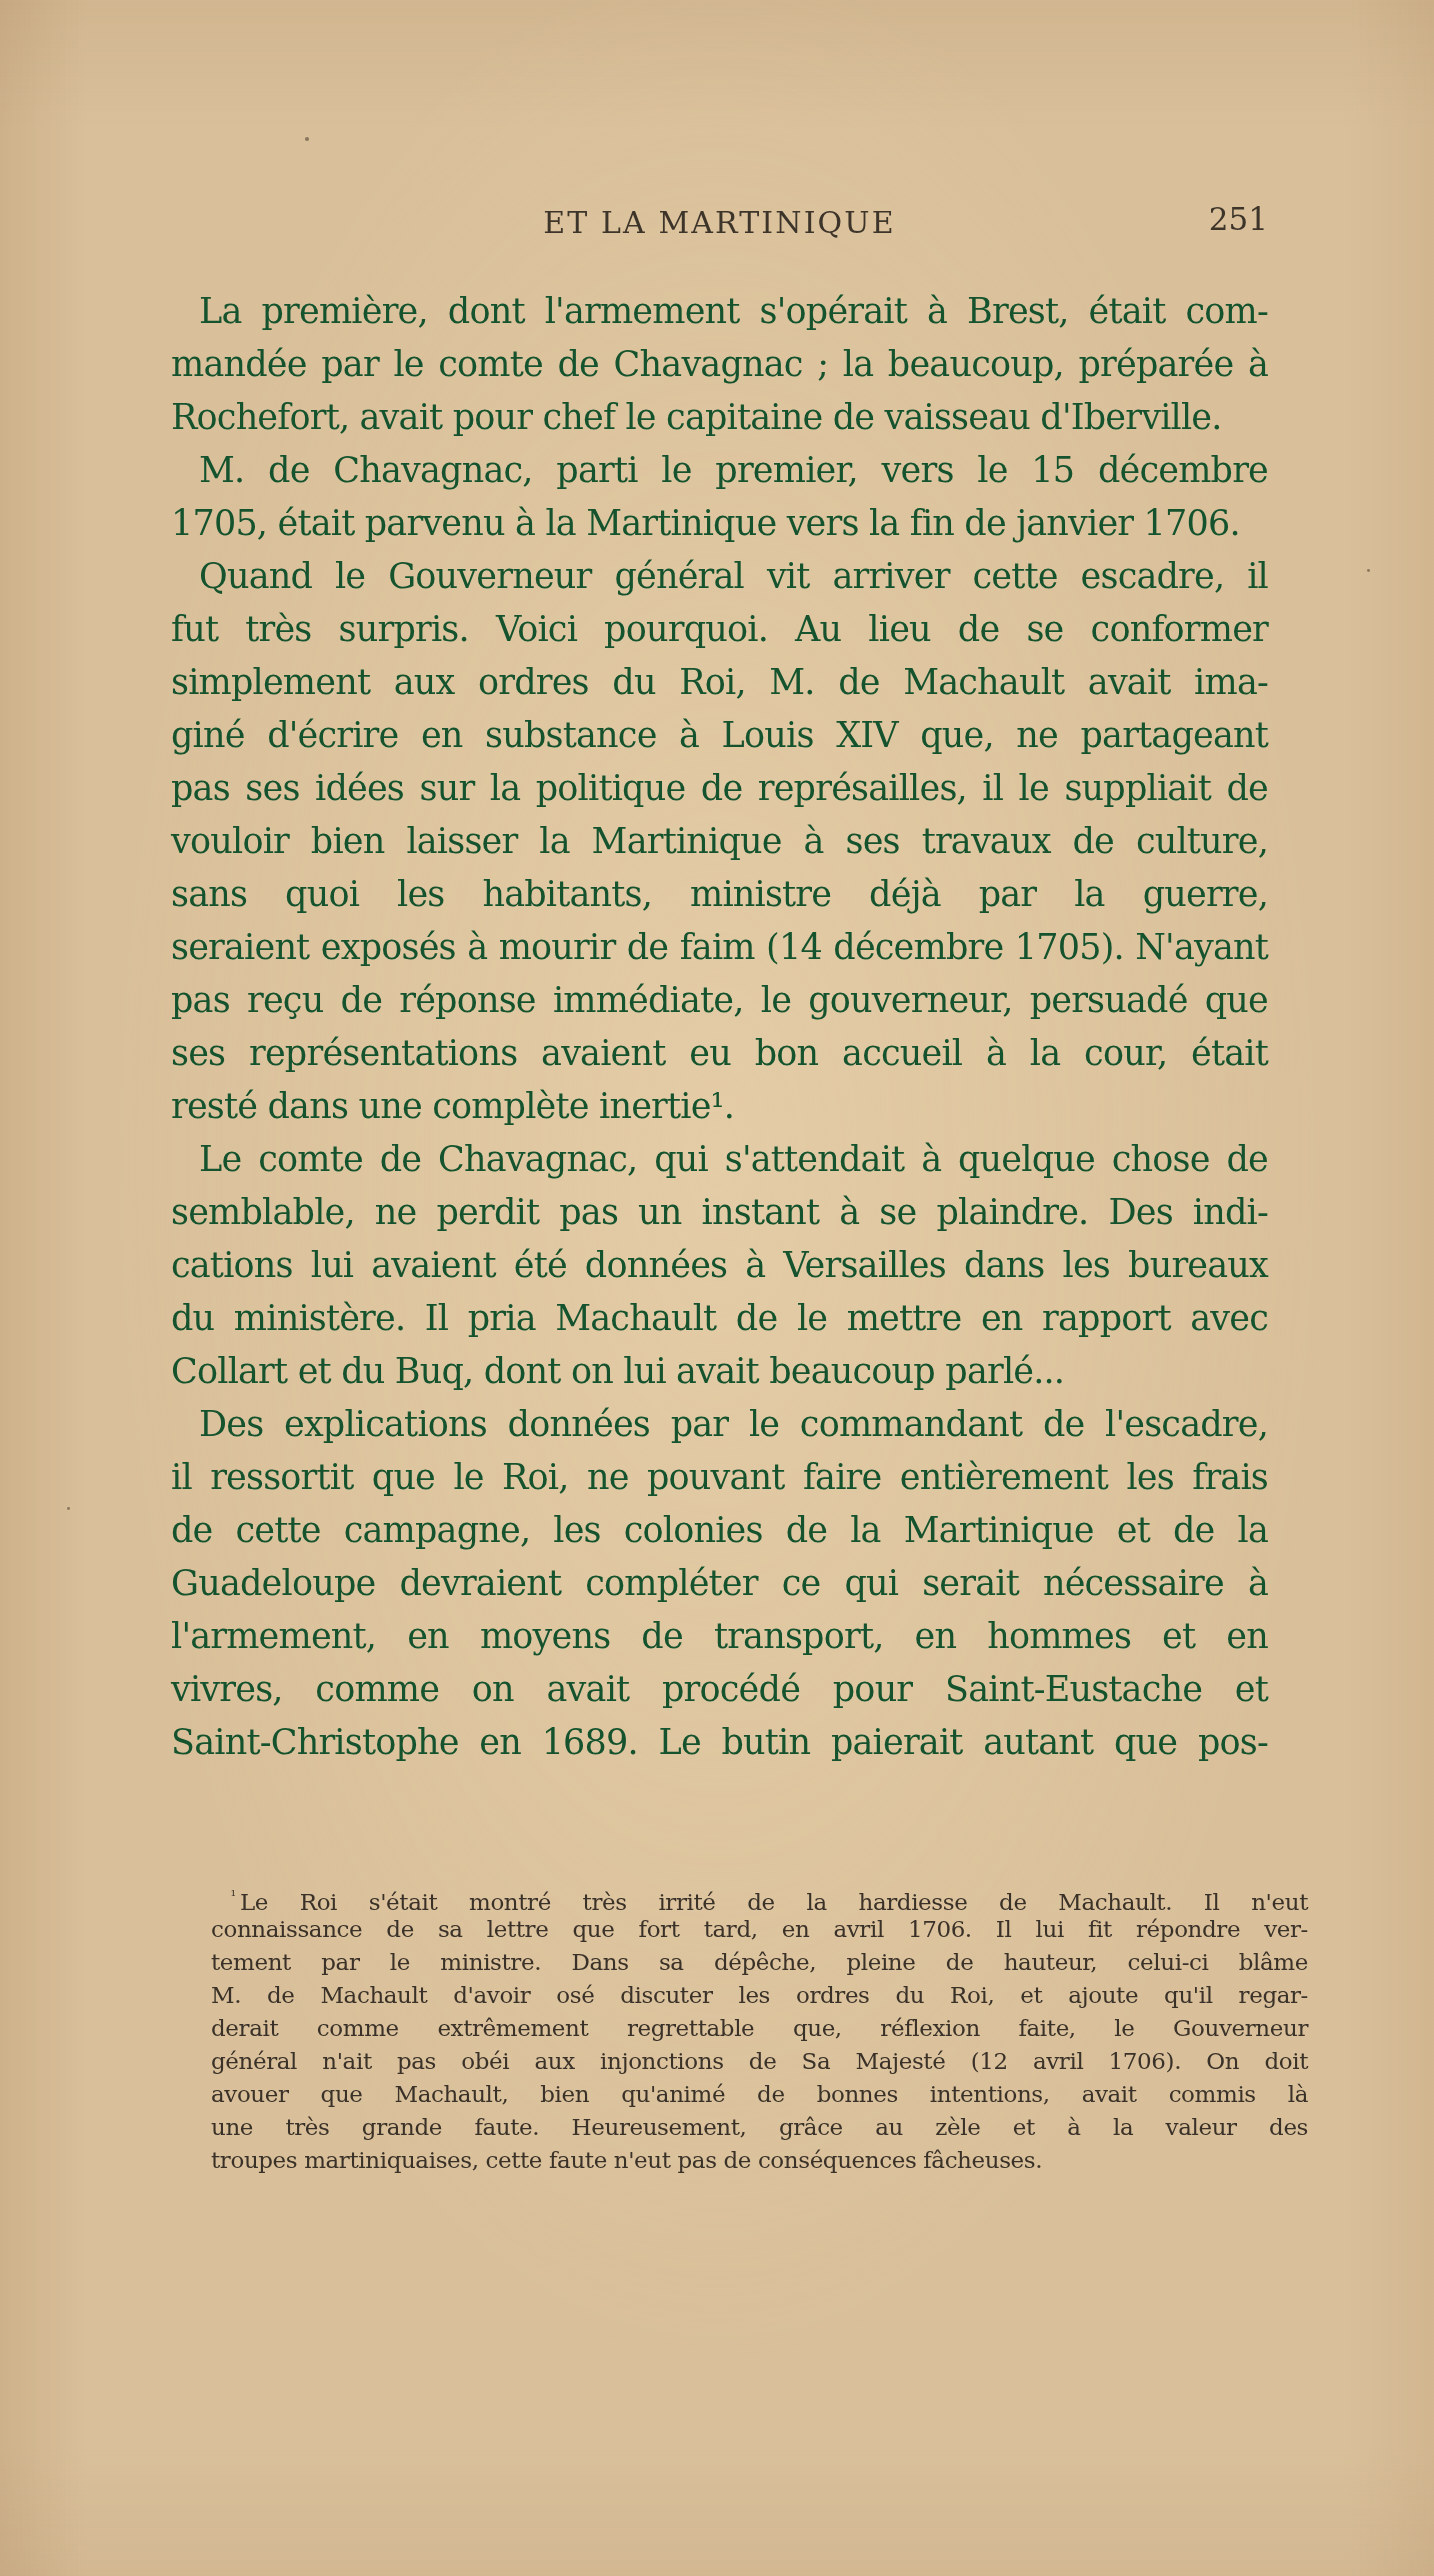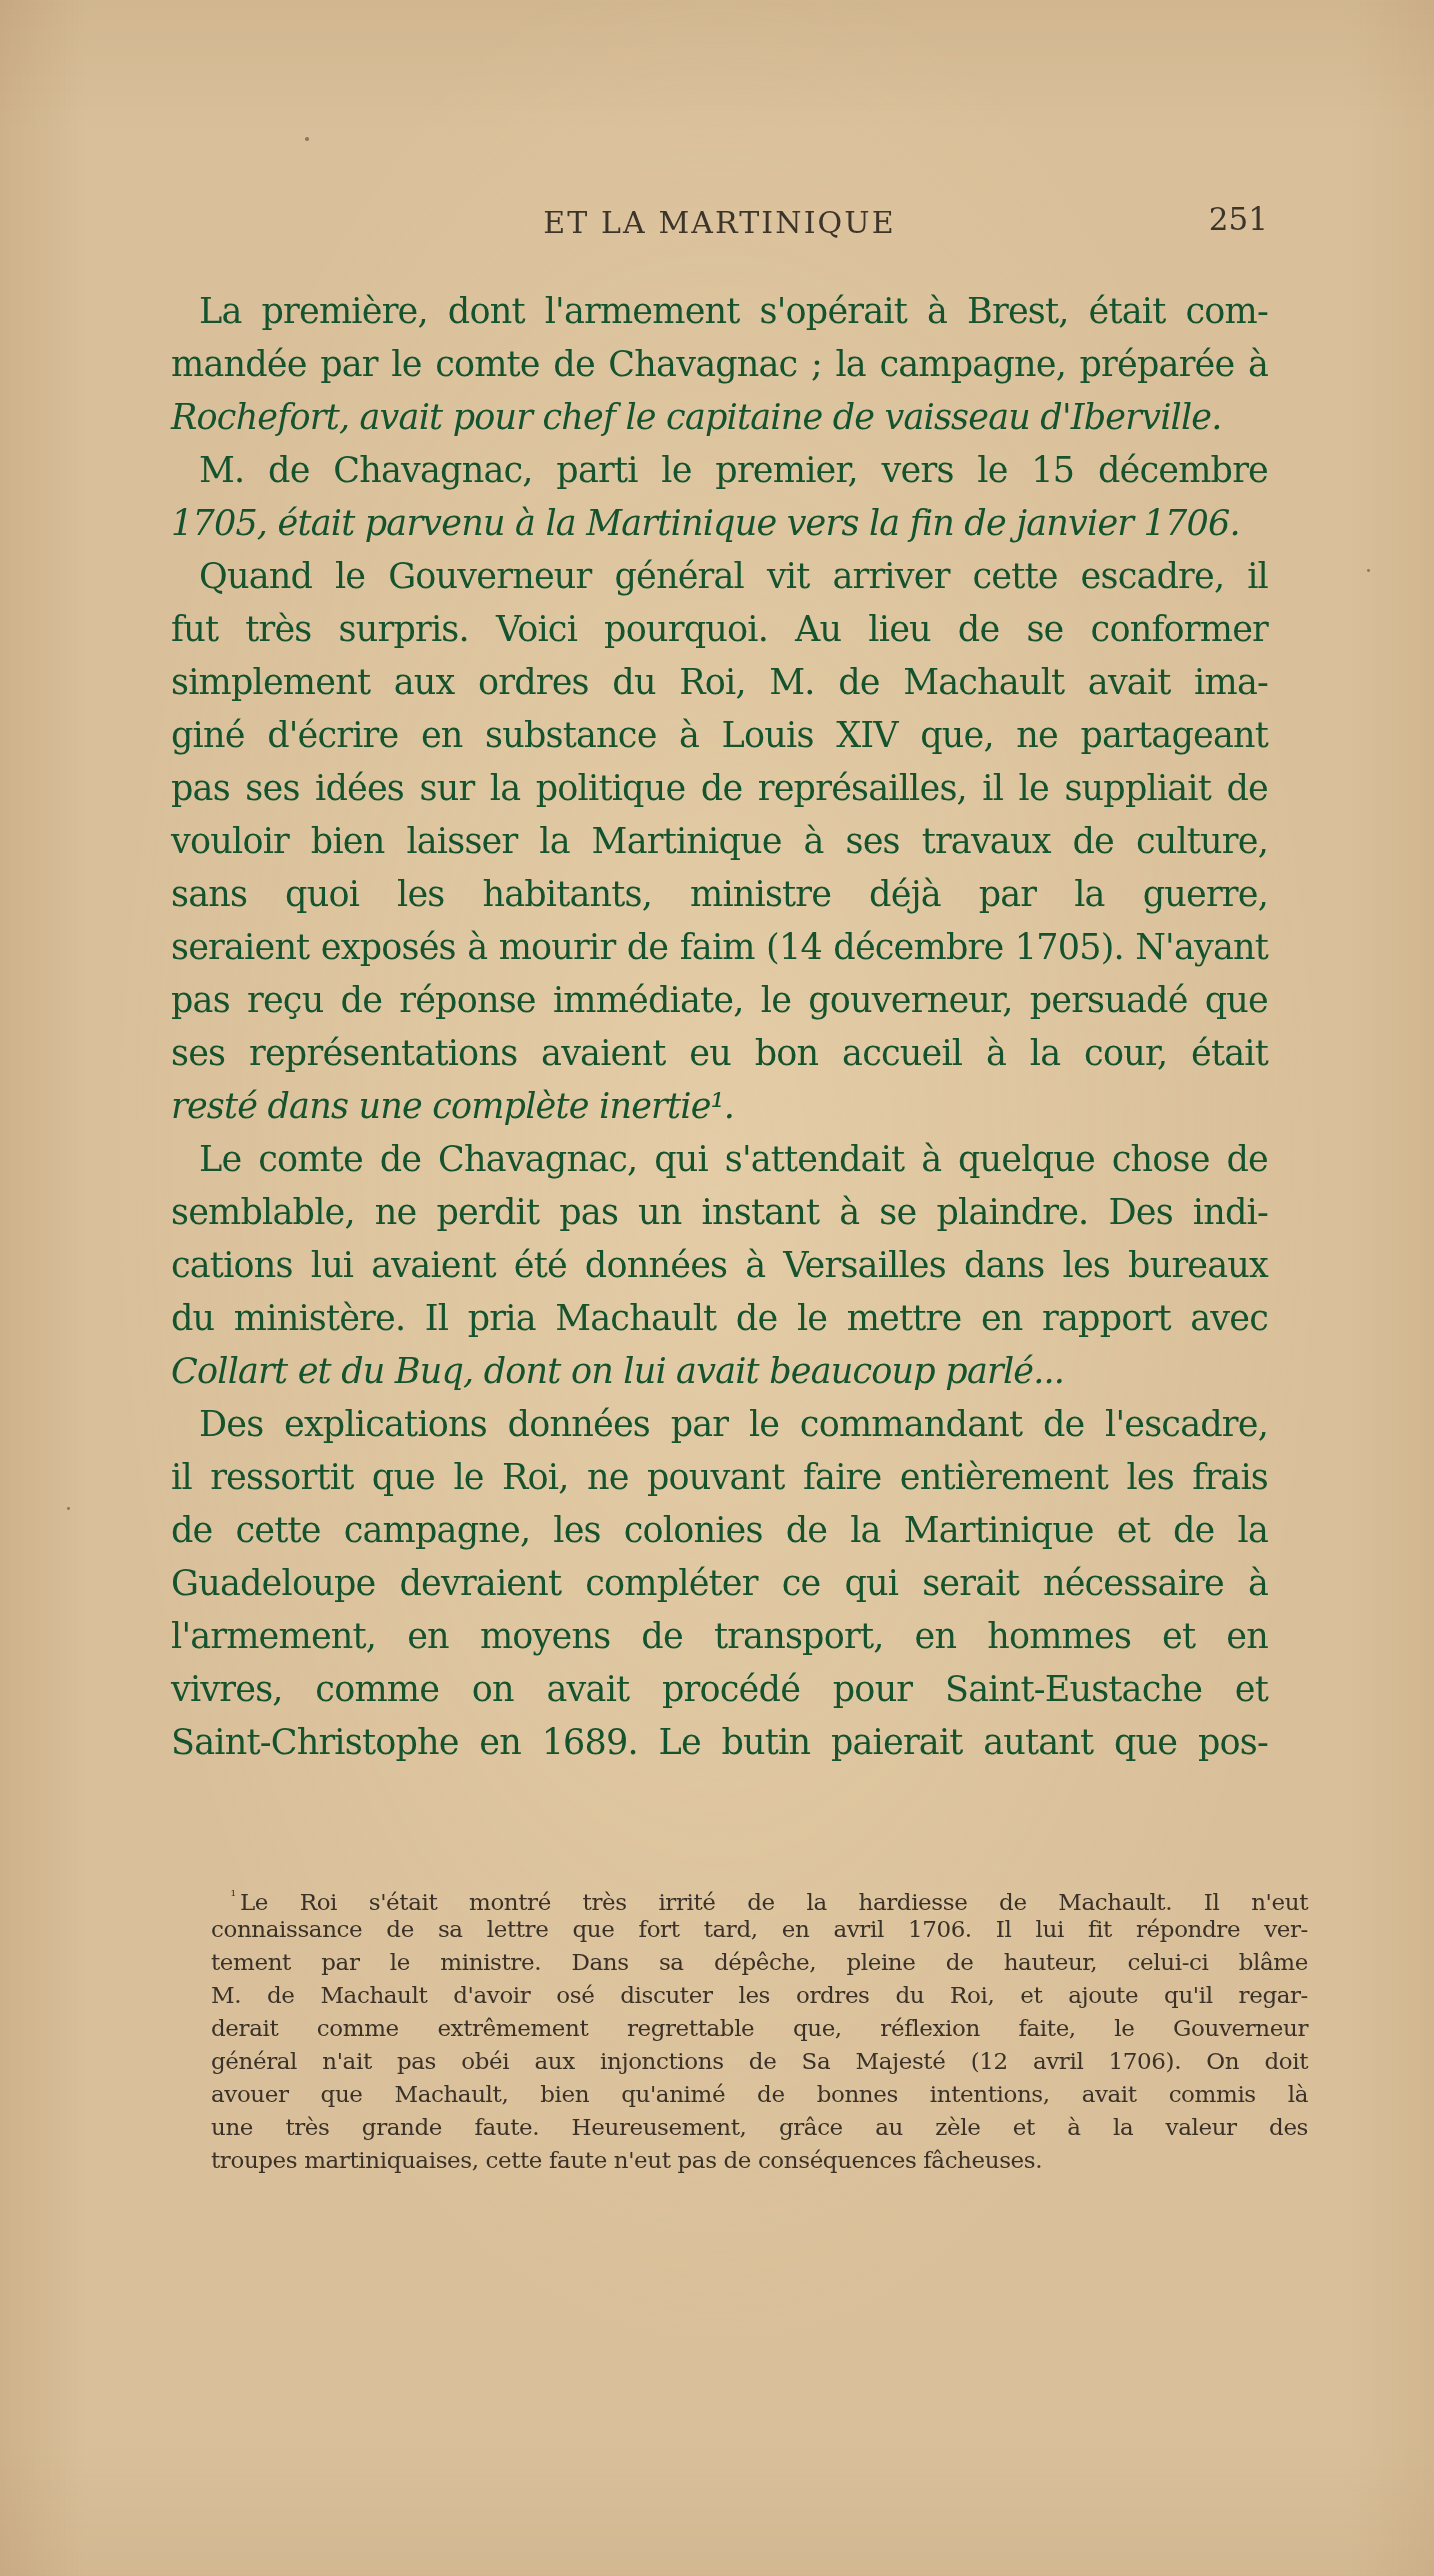--- a/index.html
+++ b/index.html
@@ -65,21 +65,20 @@
     text-align-last: justify;
     font-family: "DejaVu Serif", serif;
     color: #14532d;
     letter-spacing: -0.8px;
   }
   .line.indent {
     padding-left: 28px;
   }
   .line.last {
     text-align-last: left;
-    font-style: italic;
   }
   .footnotes {
     position: absolute;
     top: 1880px;
     left: 171px;
     width: 1097px;
     margin-left: 40px;
   }
   .fn-line {
     display: block;
@@ -113,21 +112,21 @@
 
 <div class="page">
 
   <div class="running-head">
     <div class="running-title">ET LA MARTINIQUE</div>
     <div class="page-number">251</div>
   </div>
 
   <div class="body-text">
     <span class="line indent">La première, dont l'armement s'opérait à Brest, était com-</span>
-    <span class="line">mandée par le comte de Chavagnac ; la campagne, préparée à</span>
+    <span class="line">mandée par le comte de Chavagnac ; la beaucoup, préparée à</span>
     <span class="line last">Rochefort, avait pour chef le capitaine de vaisseau d'Iberville.</span>
     <span class="line indent">M. de Chavagnac, parti le premier, vers le 15 décembre</span>
     <span class="line last">1705, était parvenu à la Martinique vers la fin de janvier 1706.</span>
     <span class="line indent">Quand le Gouverneur général vit arriver cette escadre, il</span>
     <span class="line">fut très surpris. Voici pourquoi. Au lieu de se conformer</span>
     <span class="line">simplement aux ordres du Roi, M. de Machault avait ima-</span>
     <span class="line">giné d'écrire en substance à Louis XIV que, ne partageant</span>
     <span class="line">pas ses idées sur la politique de représailles, il le suppliait de</span>
     <span class="line">vouloir bien laisser la Martinique à ses travaux de culture,</span>
     <span class="line">sans quoi les habitants, ministre déjà par la guerre,</span>

